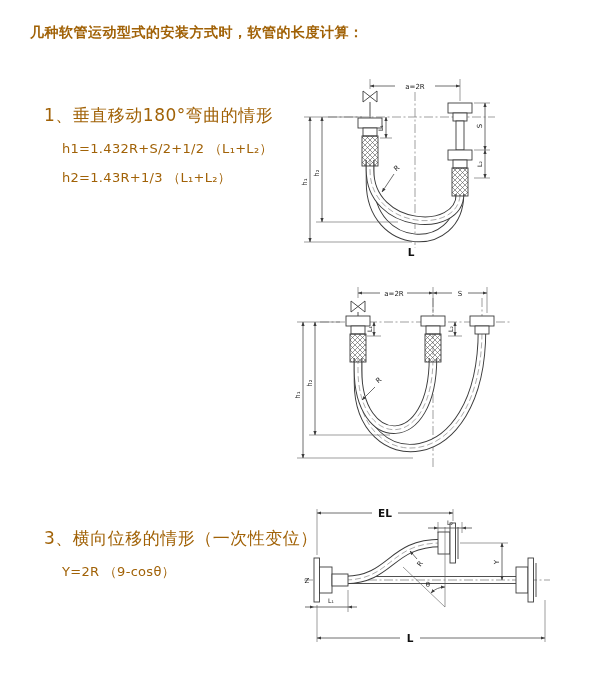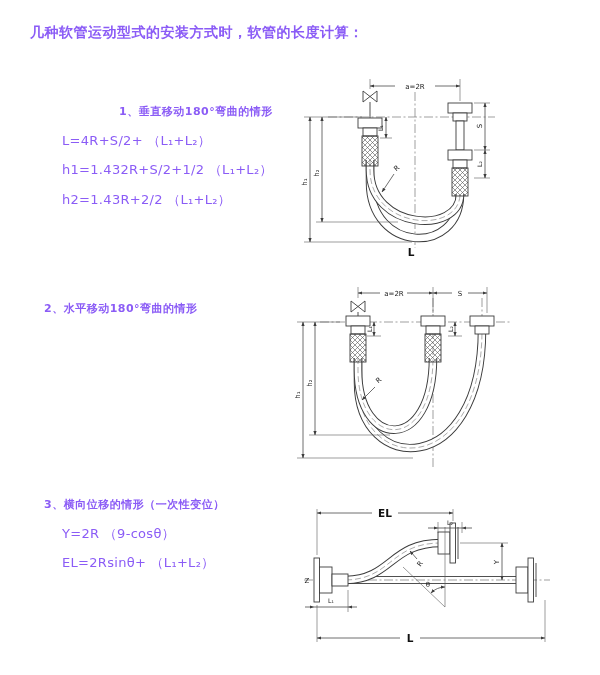--- a/index.html
+++ b/index.html
@@ -1,24 +1,24 @@
 <!DOCTYPE html>
 <html><head>
 <meta charset="utf-8">
 <style>
   html,body { margin:0; padding:0; background:#ffffff; }
   .page {
     position:relative; width:600px; height:675px; background:#ffffff;
-    font-family:"DejaVu Sans", sans-serif; color:#8b5cf6; overflow:hidden;
+    font-family:"DejaVu Sans", sans-serif; color:#a16207; overflow:hidden;
   }
   .title { position:absolute; left:30px; top:24px; font-size:14px; font-weight:600; letter-spacing:0.5px; }
   .sec { position:absolute; left:44px; }
-  .sec .heading { font-size:11px; font-weight:700; letter-spacing:0.5px;text-align:right; }
+  .sec .heading { font-size:17px; font-weight:400; letter-spacing:0.5px;text-align:right; }
   .sec .formula { margin-left:18px; margin-top:13.5px; font-size:13px; letter-spacing:0.3px; line-height:16px; }
-  #sec1 { top:104px; } #sec2 { top:301px; } #sec3 { top:497px; }
+  #sec1 { top:104px; } #sec2 { top:301px; } #sec3 { top:527px; }
   .dwg { position:absolute; }
   #svg1 { left:300px; top:70px; } #svg2 { left:295px; top:280px; } #svg3 { left:300px; top:495px; }
 
   
   .ho { stroke:#3c3c3c; stroke-width:8.5; fill:none; }
   .hi { stroke:#ffffff; stroke-width:6.6; fill:none; }
   .hm { stroke:#8a8a8a; stroke-width:0.7; stroke-dasharray:6 3; fill:none; }
   .pt { fill:#ffffff; stroke:#3c3c3c; stroke-width:0.9; }
   .br { stroke:#3c3c3c; stroke-width:0.9; }
   .dl { stroke:#4a4a4a; stroke-width:0.8; fill:none; }
@@ -31,33 +31,30 @@
 </style>
 </head>
 <body>
 
 <div class="page">
 
   <div class="title">几种软管运动型式的安装方式时，软管的长度计算：</div>
 
   <div class="sec" id="sec1">
     <div class="heading">1、垂直移动180°弯曲的情形</div>
-    <div class="formula">L=4R+S/2+ （L₁+L₂）</div>
     <div class="formula">h1=1.432R+S/2+1/2 （L₁+L₂）</div>
-    <div class="formula">h2=1.43R+2/2 （L₁+L₂）</div>
+    <div class="formula">h2=1.43R+1/3 （L₁+L₂）</div>
   </div>
 
   <div class="sec" id="sec2">
-    <div class="heading">2、水平移动180°弯曲的情形</div>
   </div>
 
   <div class="sec" id="sec3">
     <div class="heading">3、横向位移的情形（一次性变位）</div>
     <div class="formula">Y=2R （9-cosθ）</div>
-    <div class="formula">EL=2Rsinθ+ （L₁+L₂）</div>
   </div>
 
   <svg id="svg1" class="dwg" width="290" height="190" viewBox="0 0 290 190">
     <defs>
       <pattern id="brd1" width="5" height="5" patternUnits="userSpaceOnUse">
         <path d="M0,5 L5,0 M0,0 L5,5" stroke="#555" stroke-width="0.6"></path>
       </pattern>
       <marker id="ar1" viewBox="0 0 8 8" refX="7.5" refY="4" markerWidth="5.5" markerHeight="5.5" orient="auto-start-reverse">
         <path d="M0,1 L8,4 L0,7 z" fill="#3c3c3c"></path>
       </marker>

